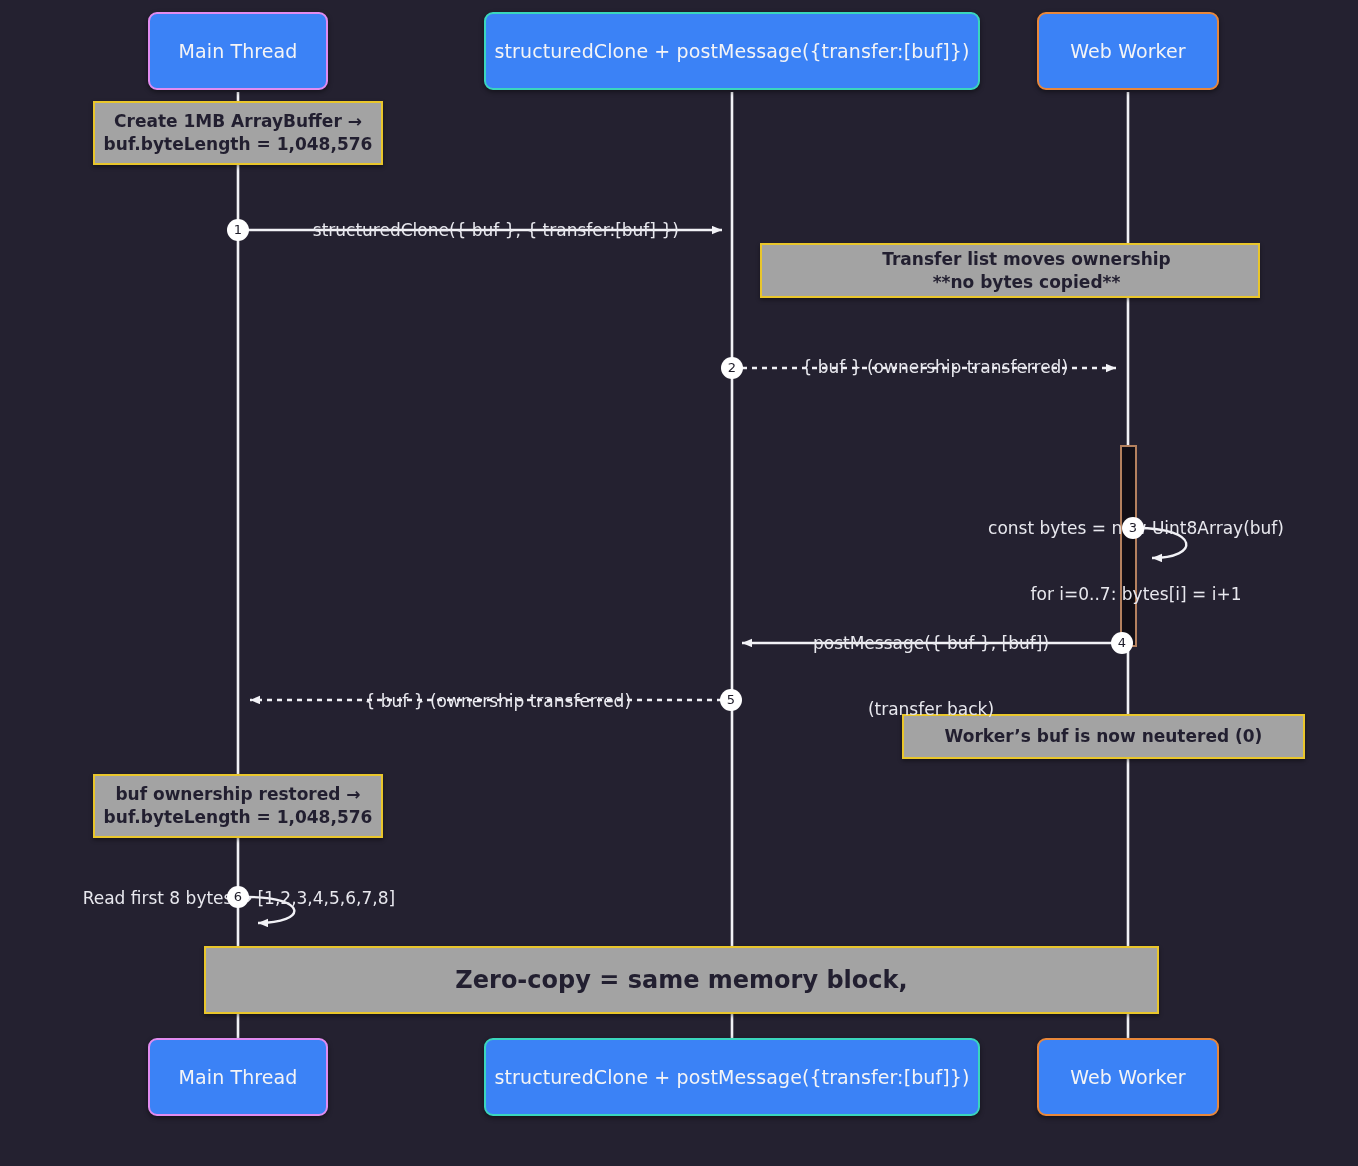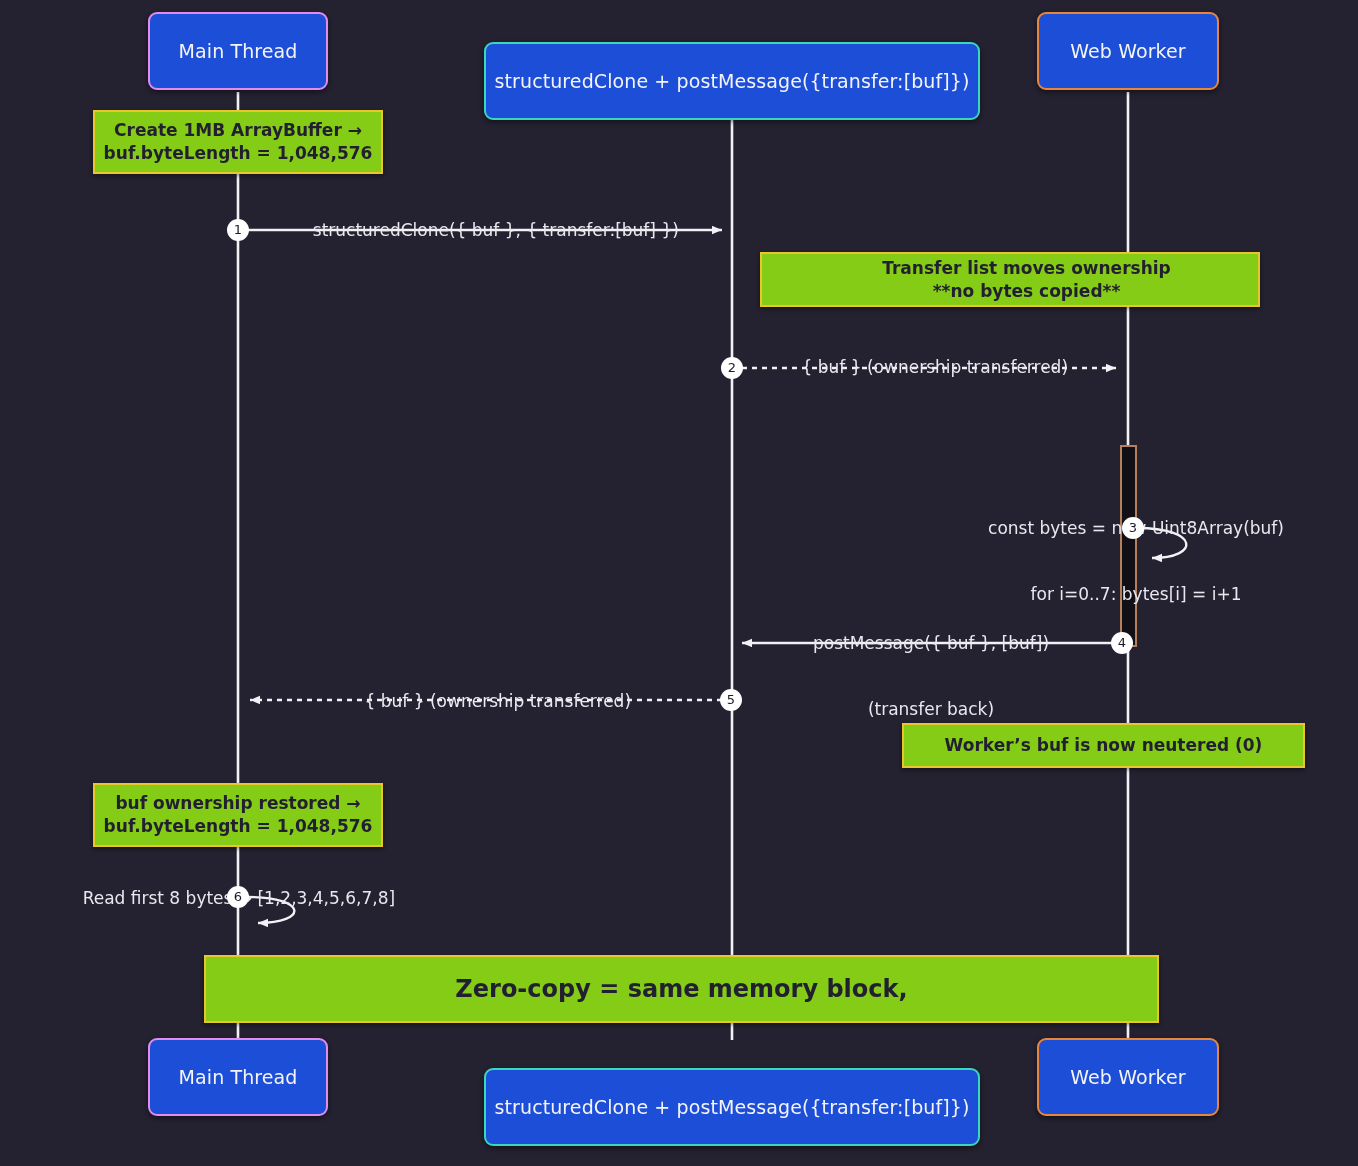--- a/index.html
+++ b/index.html
@@ -21,56 +21,55 @@
     position: absolute;
     left: 0; top: 0;
     width: 1358px;
     height: 1166px;
   }
 
   
   .participant {
     position: absolute;
     box-sizing: border-box;
-    background: #1d4ed8;
+    background: #3b82f6;
     border-radius: 9px;
     display: flex;
     align-items: center;
     justify-content: center;
     color: #f4f4f6;
     font-family: "DejaVu Sans", sans-serif;
     font-size: 19px;
     letter-spacing: .1px;
     text-align: center;
     white-space: nowrap;
     box-shadow: 0 2px 5px rgba(0,0,0,.45);
   }
   .p-main   { border: 2.5px solid #e18cf0; }
-  .p-bridge { border: 2.5px solid #3ad6bd; margin-top: 30px; }
+  .p-bridge { border: 2.5px solid #3ad6bd; }
   .p-worker { border: 2.5px solid #e8873b; }
 
   
   .note {
     position: absolute;
     box-sizing: border-box;
-    background: #84cc16;
+    background: #a3a3a3;
     border: 2px solid #e9c62b;
     color: #221f30;
     font-family: "DejaVu Sans", sans-serif;
     font-size: 17px;
     font-weight: bold;
     line-height: 1.35;
     display: flex;
     flex-direction: column;
     align-items: center;
     justify-content: center;
     text-align: center;
     white-space: pre;
     box-shadow: 0 2px 4px rgba(0,0,0,.4);
-    margin-top: 9px;
   }
   .note-wide { font-size: 24px; }
 
   
   .msg-label {
     position: absolute;
     color: #e8e8ee;
     font-family: "DejaVu Sans", sans-serif;
     font-size: 17px;
     line-height: 1.3;

